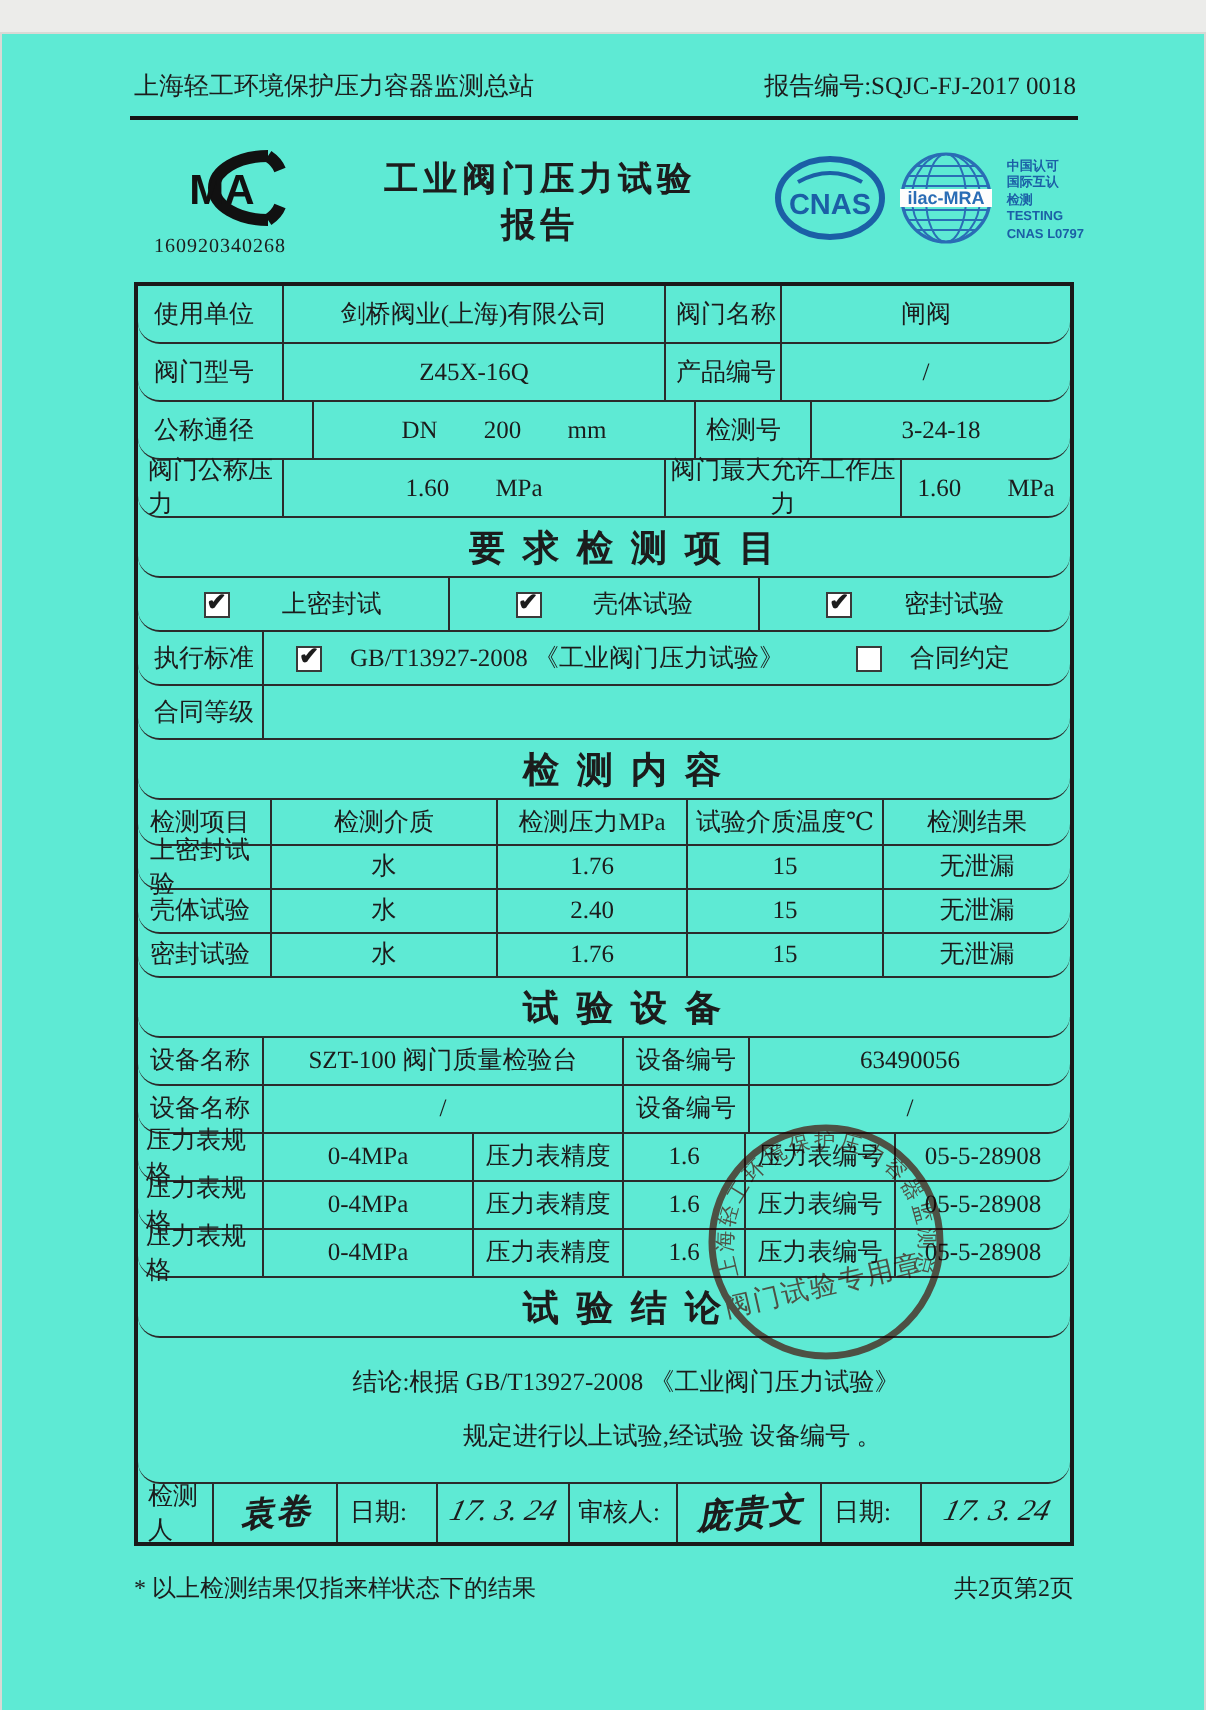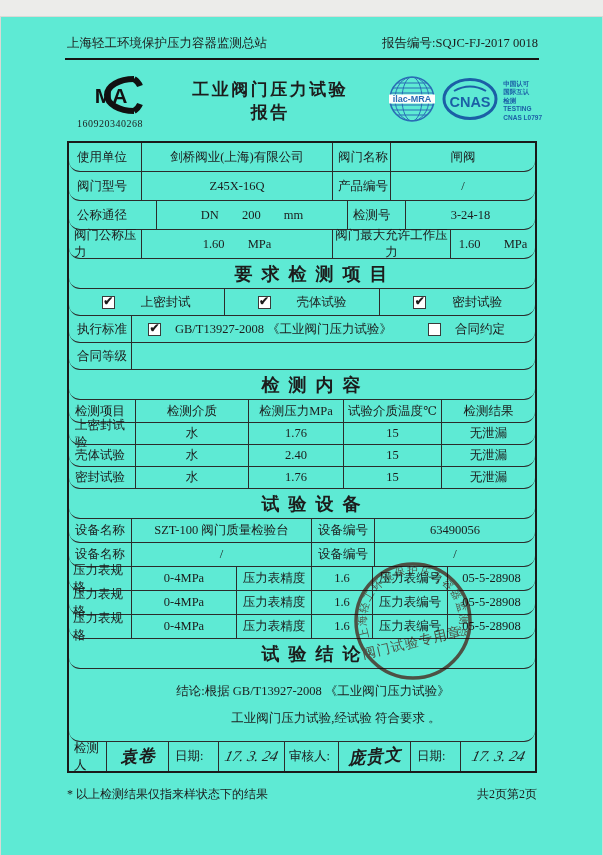--- a/index.html
+++ b/index.html
@@ -66,20 +66,27 @@
           <text x="37" y="29" text-anchor="middle" font-family="Liberation Sans,DejaVu Sans,sans-serif" font-size="21" font-weight="bold" fill="#111">MA</text>
         </svg>
       </span>
       <div class="cma-code">160920340268</div>
     </div>
 
     <div class="doc-title">工业阀门压力试验报告</div>
 
     <div class="certs">
       <span>
+        <svg width="56" height="46" viewBox="0 0 56 46">
+          <ellipse cx="28" cy="23" rx="26" ry="19.5" fill="none" stroke="#1b5fa6" stroke-width="3"></ellipse>
+          <path d="M12,15 Q28,6 44,15" fill="none" stroke="#1b5fa6" stroke-width="2"></path>
+          <text x="28" y="31" text-anchor="middle" font-family="Liberation Sans,DejaVu Sans,sans-serif" font-size="14.5" font-weight="bold" fill="#1b5fa6">CNAS</text>
+        </svg>
+      </span>
+      <span>
         <svg width="50" height="50" viewBox="0 0 50 50">
           <defs>
               <clipPath id="gcl">
                 <circle cx="25" cy="25" r="22"></circle>
               </clipPath>
             </defs>
           <circle cx="25" cy="25" r="22" fill="none" stroke="#2a6db5" stroke-width="1.6"></circle>
           <g clip-path="url(#gcl)" stroke="#2a6db5" stroke-width="1">
             <line x1="3" y1="9" x2="47" y2="9"></line>
               <line x1="3" y1="14" x2="47" y2="14"></line>
@@ -87,27 +94,20 @@
               <line x1="3" y1="31" x2="47" y2="31"></line>
             <line x1="3" y1="36" x2="47" y2="36"></line>
               <line x1="3" y1="41" x2="47" y2="41"></line>
             <ellipse cx="25" cy="25" rx="10" ry="22" fill="none"></ellipse>
             <ellipse cx="25" cy="25" rx="17" ry="22" fill="none"></ellipse>
           </g>
           <rect x="2" y="20.5" width="46" height="9" fill="#fdfdfc"></rect>
           <text x="25" y="27.8" text-anchor="middle" font-family="Liberation Sans,DejaVu Sans,sans-serif" font-size="9" font-weight="bold" fill="#2a6db5">ilac-MRA</text>
         </svg>
       </span>
-      <span>
-        <svg width="56" height="46" viewBox="0 0 56 46">
-          <ellipse cx="28" cy="23" rx="26" ry="19.5" fill="none" stroke="#1b5fa6" stroke-width="3"></ellipse>
-          <path d="M12,15 Q28,6 44,15" fill="none" stroke="#1b5fa6" stroke-width="2"></path>
-          <text x="28" y="31" text-anchor="middle" font-family="Liberation Sans,DejaVu Sans,sans-serif" font-size="14.5" font-weight="bold" fill="#1b5fa6">CNAS</text>
-        </svg>
-      </span>
       <div class="cnas-lines">
         <div>中国认可</div>
         <div>国际互认</div>
         <div>检测</div>
         <div>TESTING</div>
         <div>CNAS L0797</div>
       </div>
     </div>
   </div>
 
@@ -247,21 +247,21 @@
       <div class="cell" style="width:75px;padding:0">压力表编号</div>
       <div class="cell last grow">05-5-28908</div>
     </div>
 
     <div class="row h29">
       <div class="cell last grow sec">试验结论</div>
     </div>
     <div class="row">
       <div class="cell last grow concl-body">
         <div class="concl-l1">结论:根据 GB/T13927-2008 《工业阀门压力试验》</div>
-        <div class="concl-l2">工业阀门压力试验,经试验  符合要求 。</div>
+        <div class="concl-l2">规定进行以上试验,经试验  设备编号 。</div>
       </div>
     </div>
 
     <div class="row h29" style="border-bottom:none">
       <div class="cell lab" style="width:38px;padding-left:5px">检测人</div>
       <div class="cell" style="width:62px;overflow:visible">
           <span class="sig">袁卷</span>
         </div>
       <div class="cell lab" style="width:50px;padding-left:6px">日期:</div>
       <div class="cell" style="width:66px">

